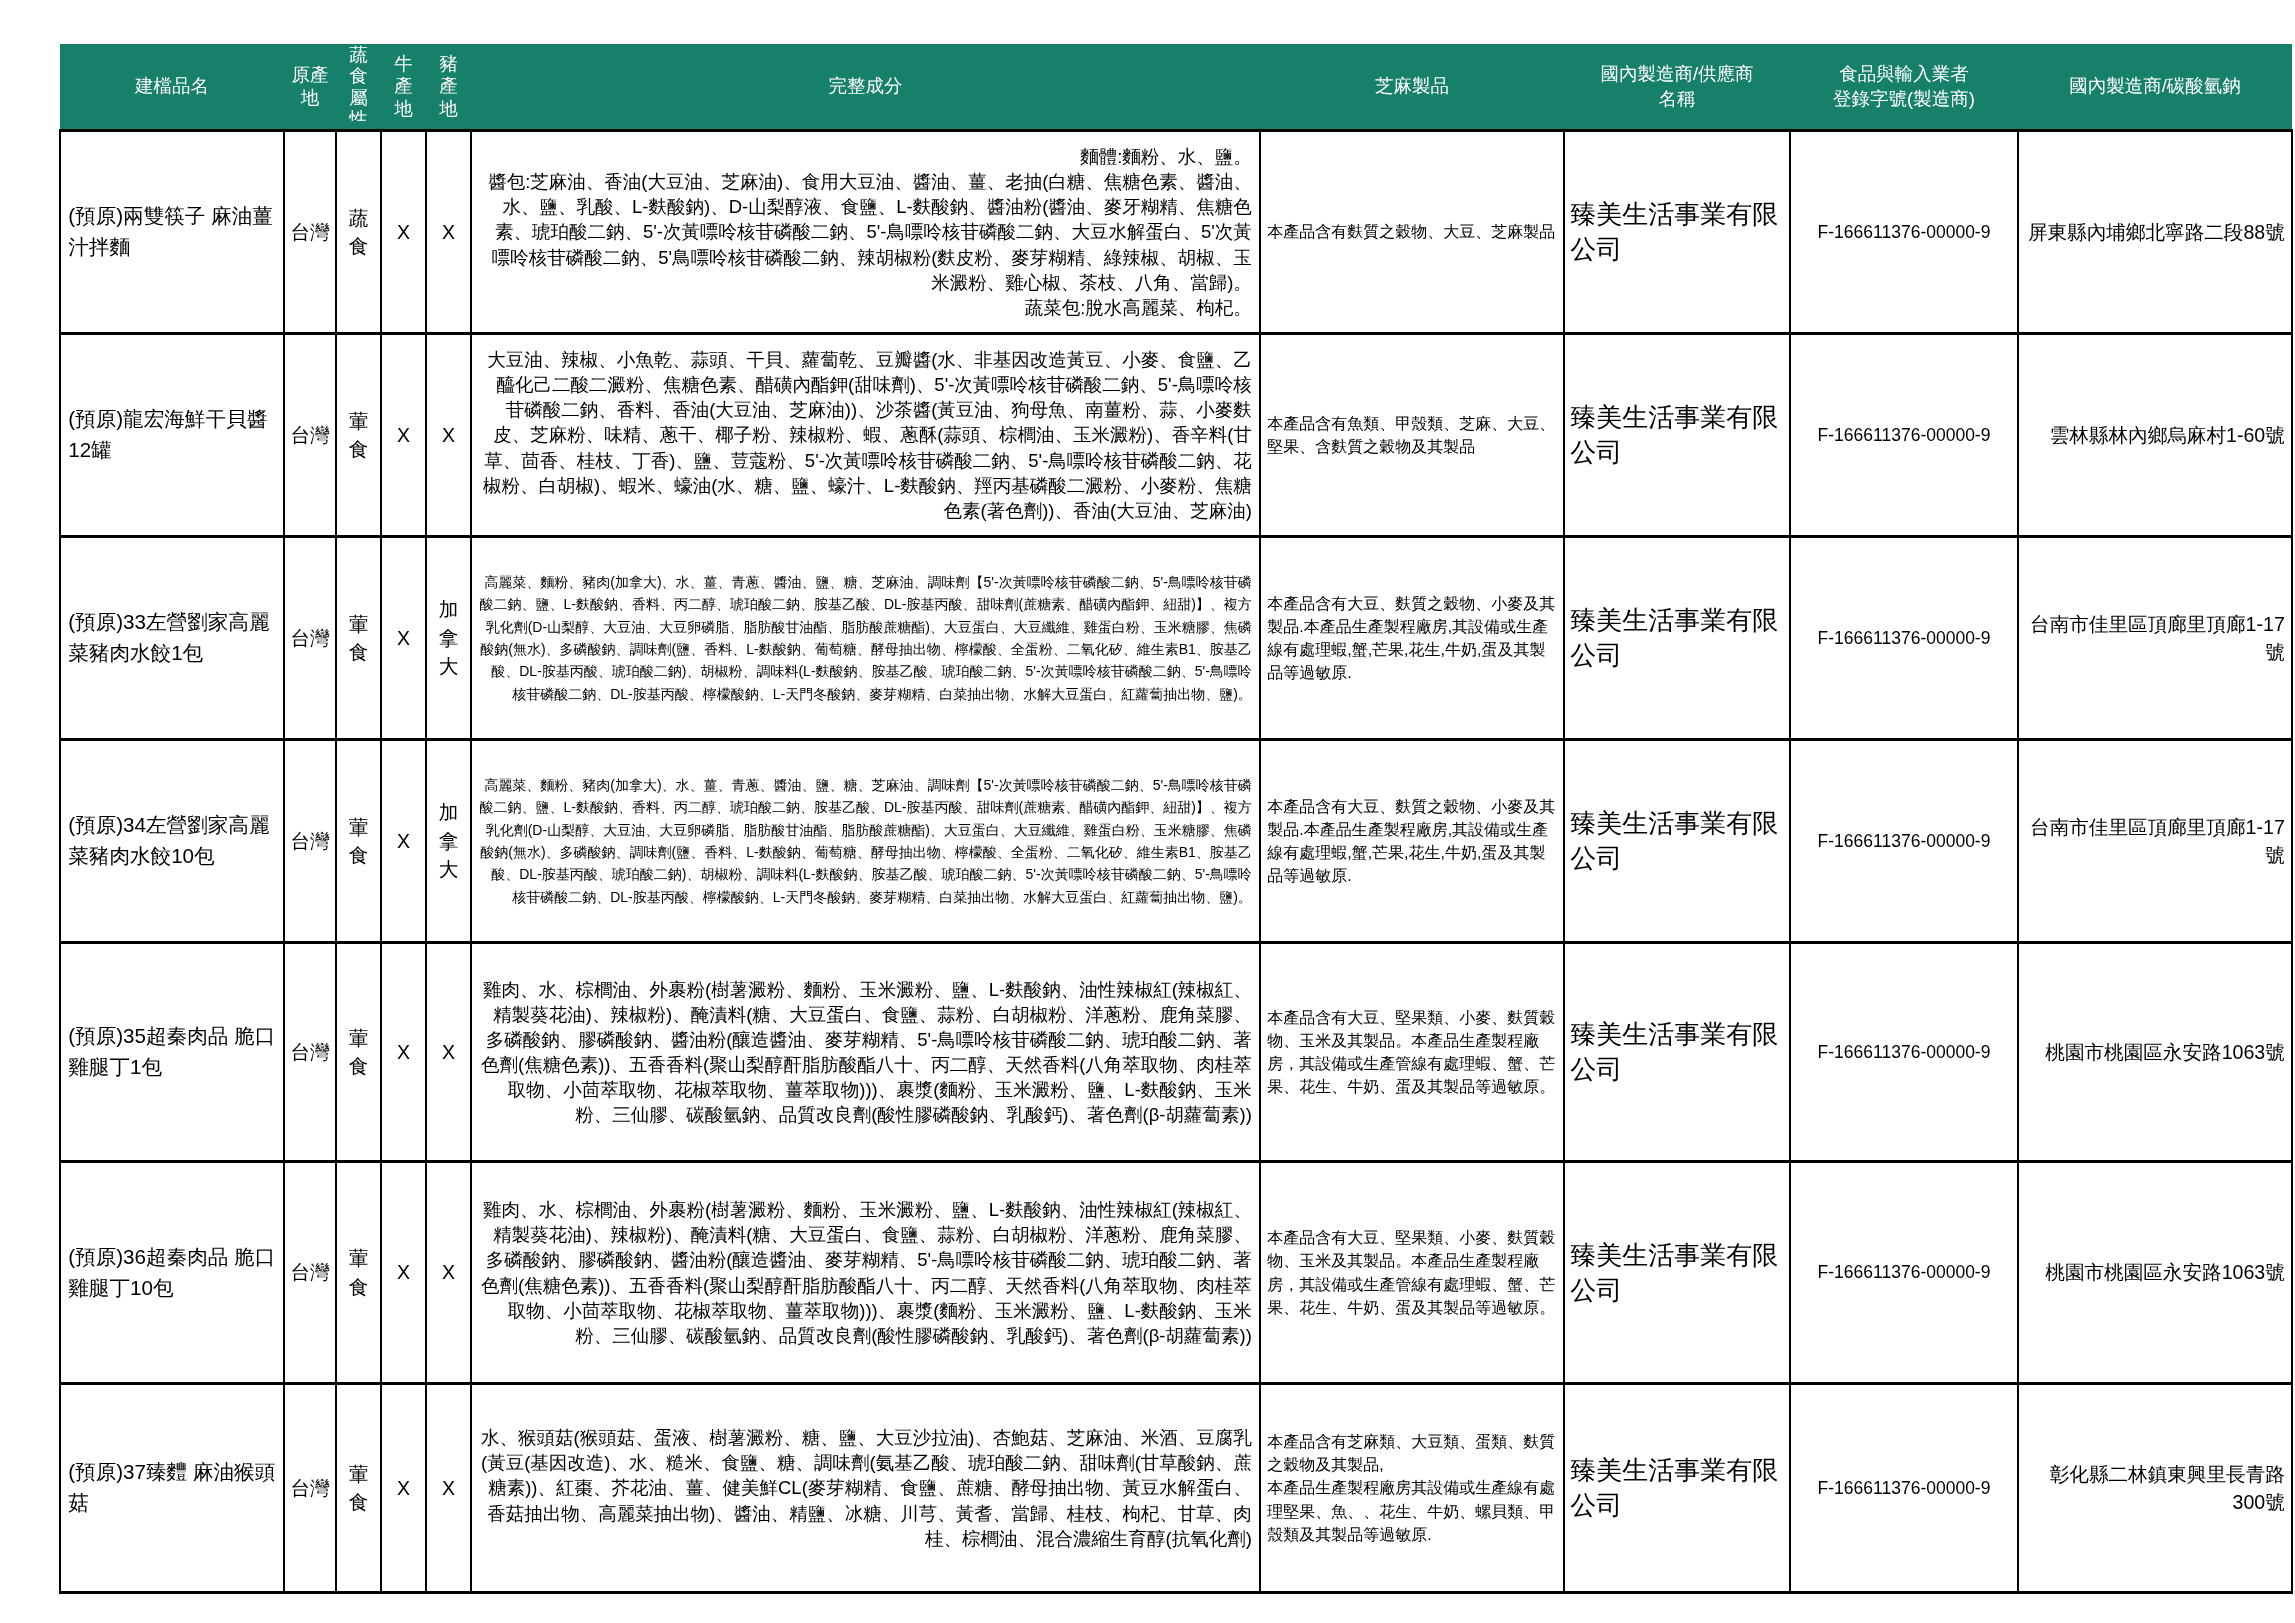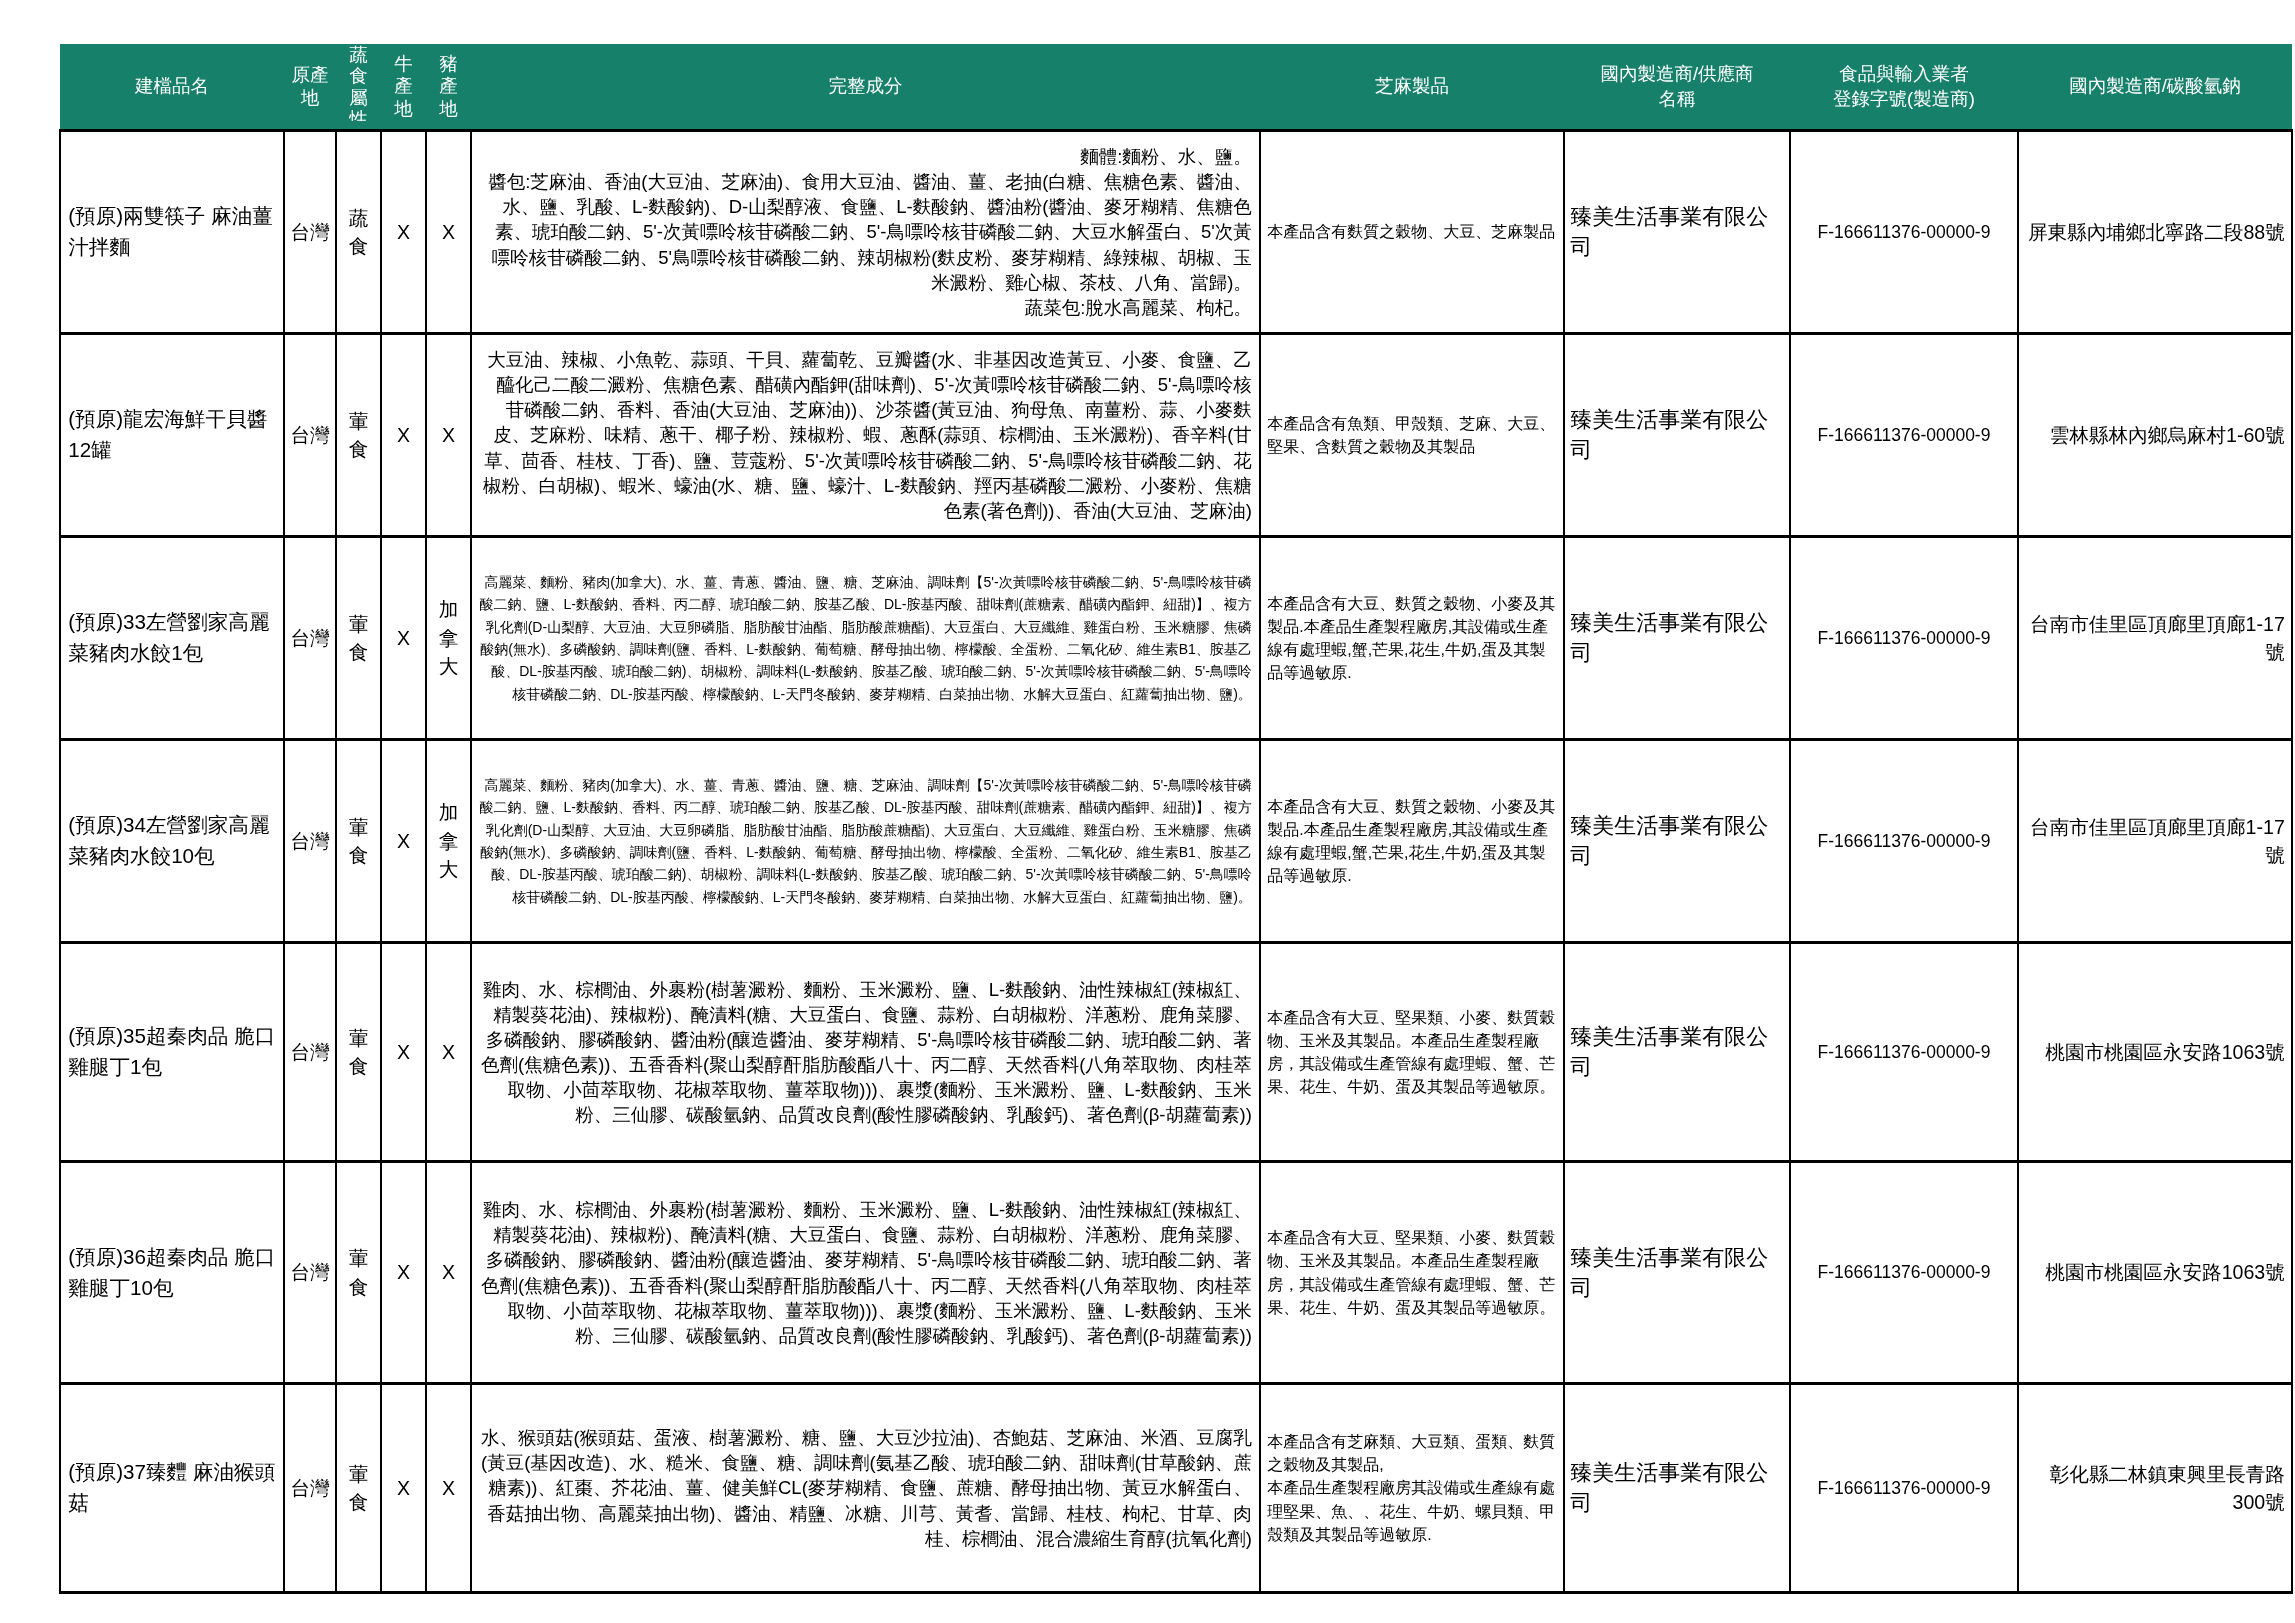--- a/index.html
+++ b/index.html
@@ -19,21 +19,21 @@
            vertical-align:middle;font-size:19.6px;background:#fff;overflow:hidden;}
   tbody tr:nth-child(-n+4){height:203px;}
   tbody tr:nth-child(5){height:219px;}
   tbody tr:nth-child(6){height:222px;}
   tbody tr:nth-child(7){height:209px;}
   td.c-name{font-size:20.6px;padding:0 7.2px;line-height:1.5;text-align:left;}
   td.c-ctr{text-align:center;padding:0 4.1px;line-height:1.45;}
   td.c-ing{font-size:18.5px;line-height:1.36;padding:4.1px 7.2px;white-space:pre-line;text-align:right;margin-left:36px;}
   tbody tr:nth-child(3) td.c-ing, tbody tr:nth-child(4) td.c-ing{font-size:14px;line-height:1.6;}
   td.c-alg{font-size:16px;line-height:1.45;padding:4.1px 6.2px;white-space:pre-line;text-align:left;}
-  td.c-mfg{font-size:22px;padding:0 5.2px;text-align:left;}
+  td.c-mfg{font-size:26px;padding:0 5.2px;text-align:left;}
   td.c-reg{font-size:17.5px;padding:0 3.1px;text-align:center;}
   td.c-adr{font-size:19.6px;line-height:1.45;padding:0 6.2px;text-align:right;}
 </style>
 </head>
 <body>
 
 <table class="sheet">
   <colgroup>
     <col style="width:224px">
       <col style="width:52px">

